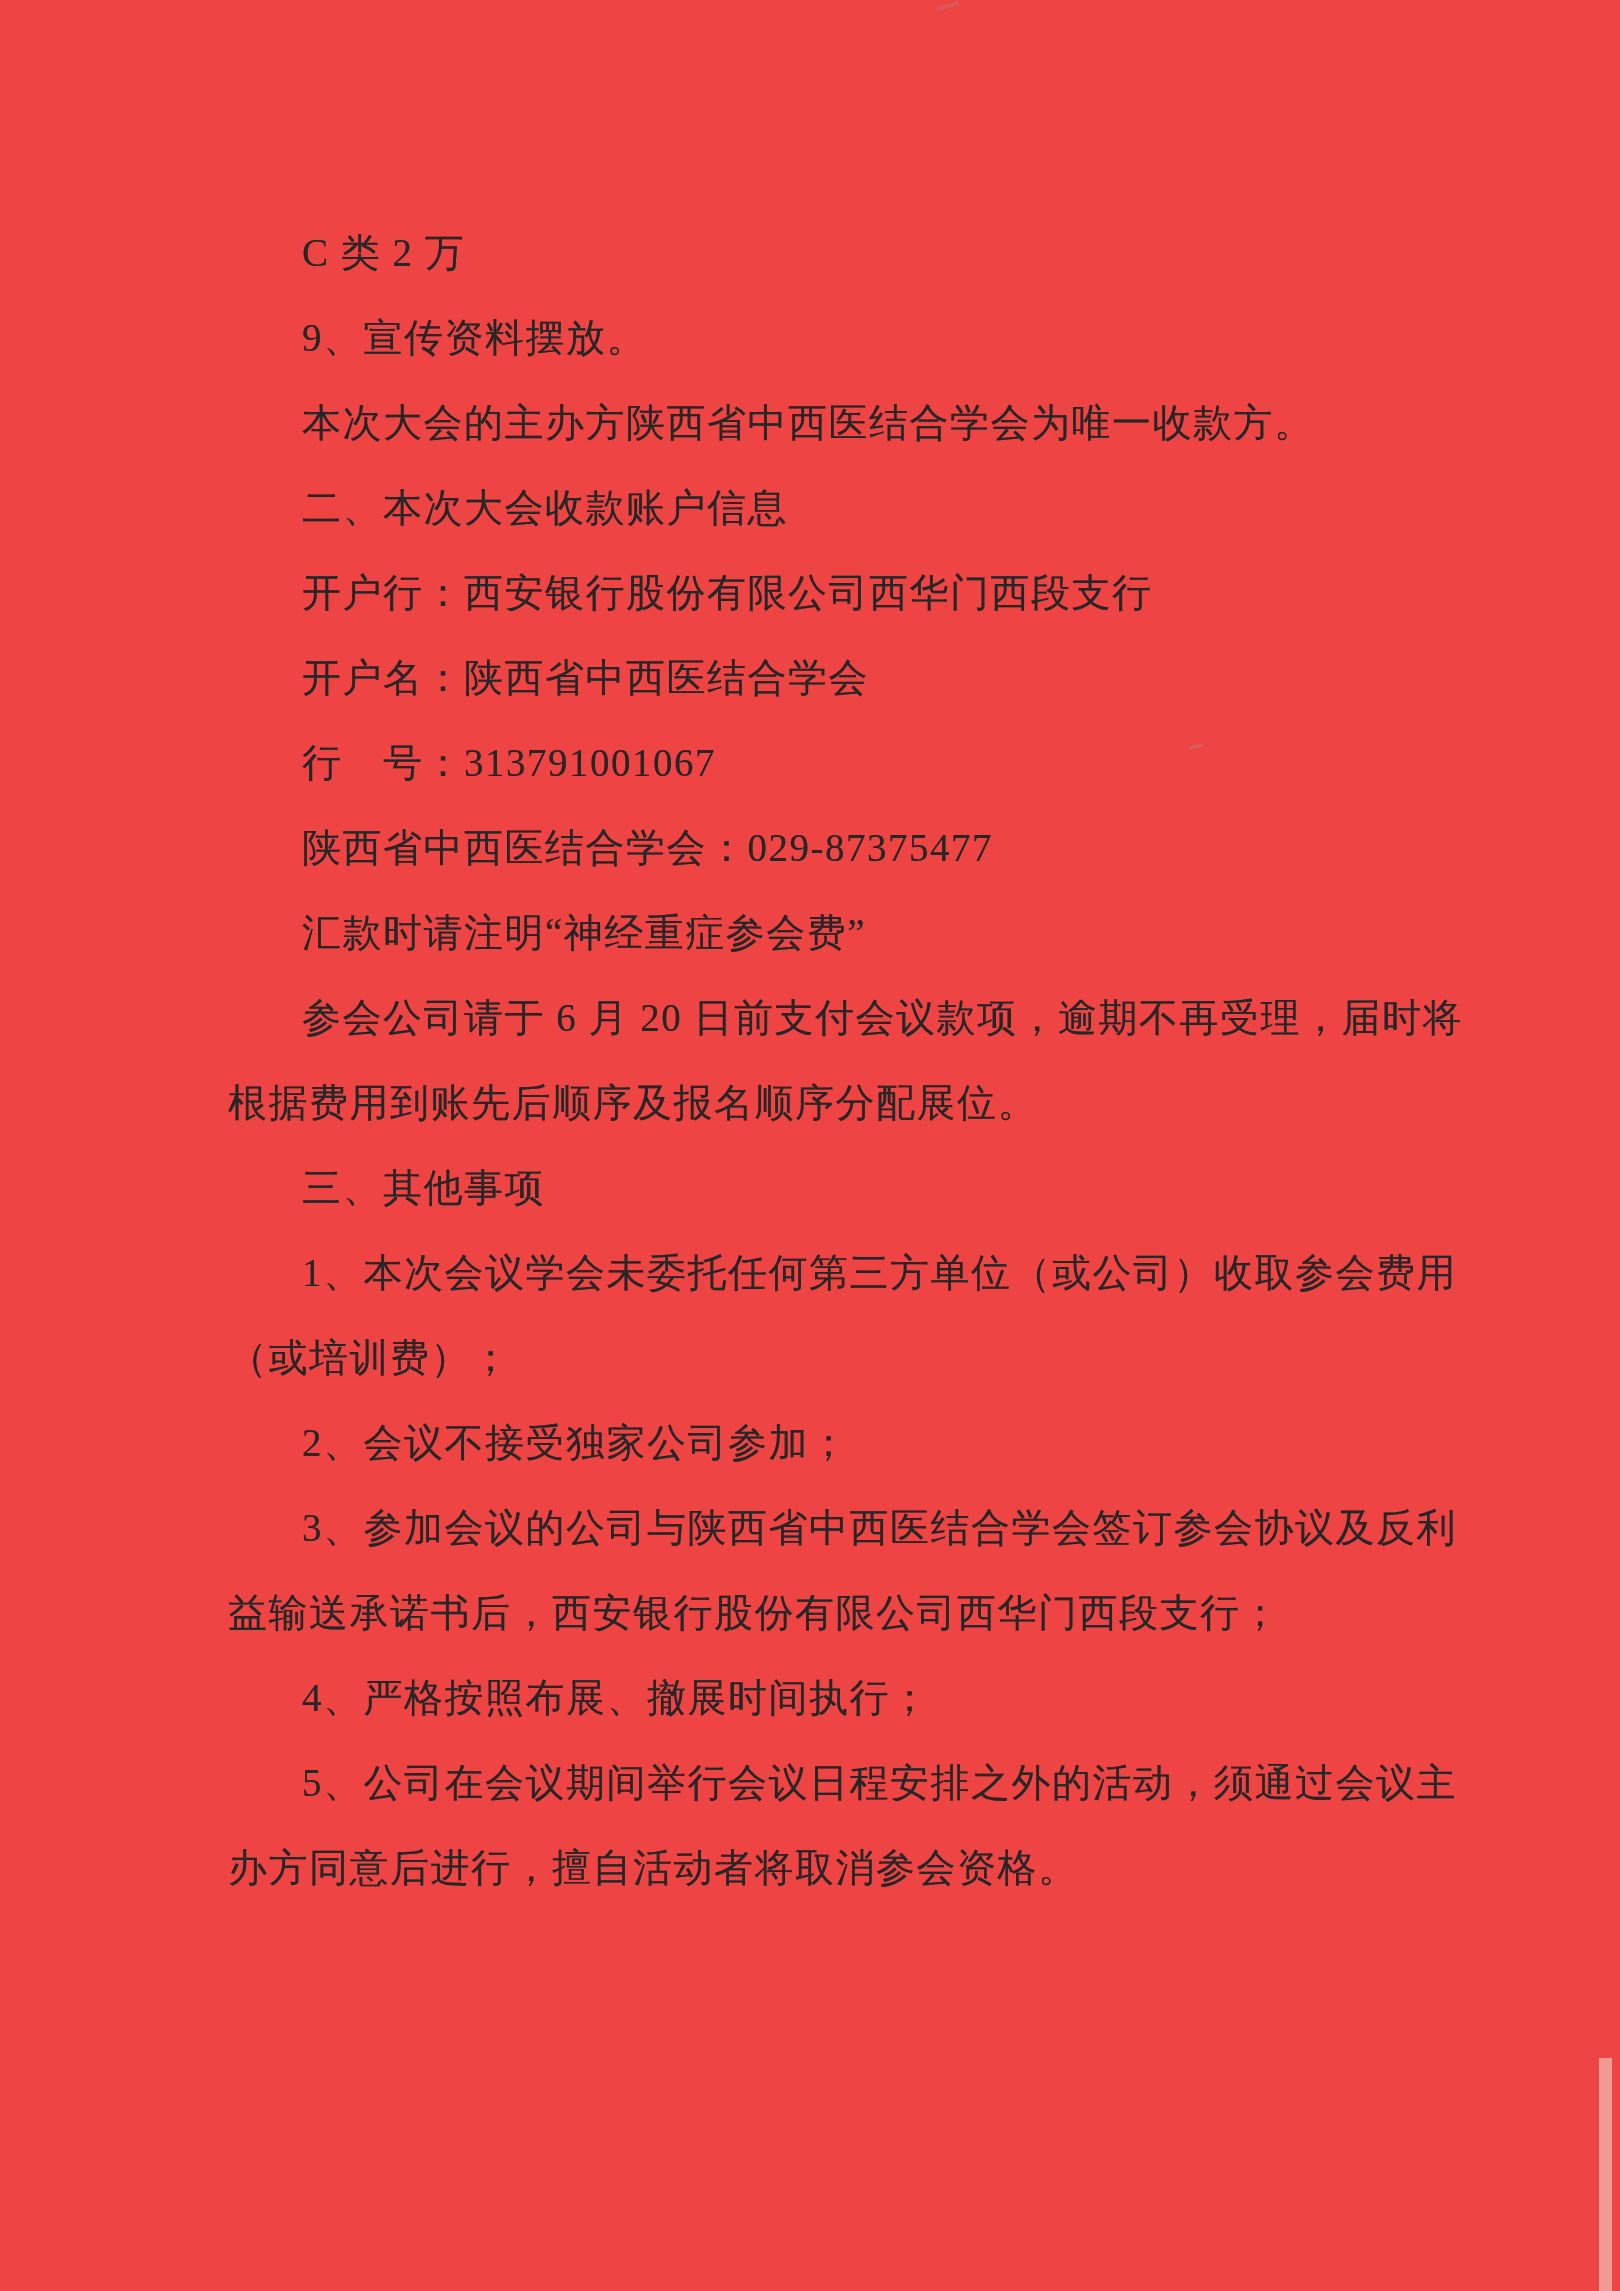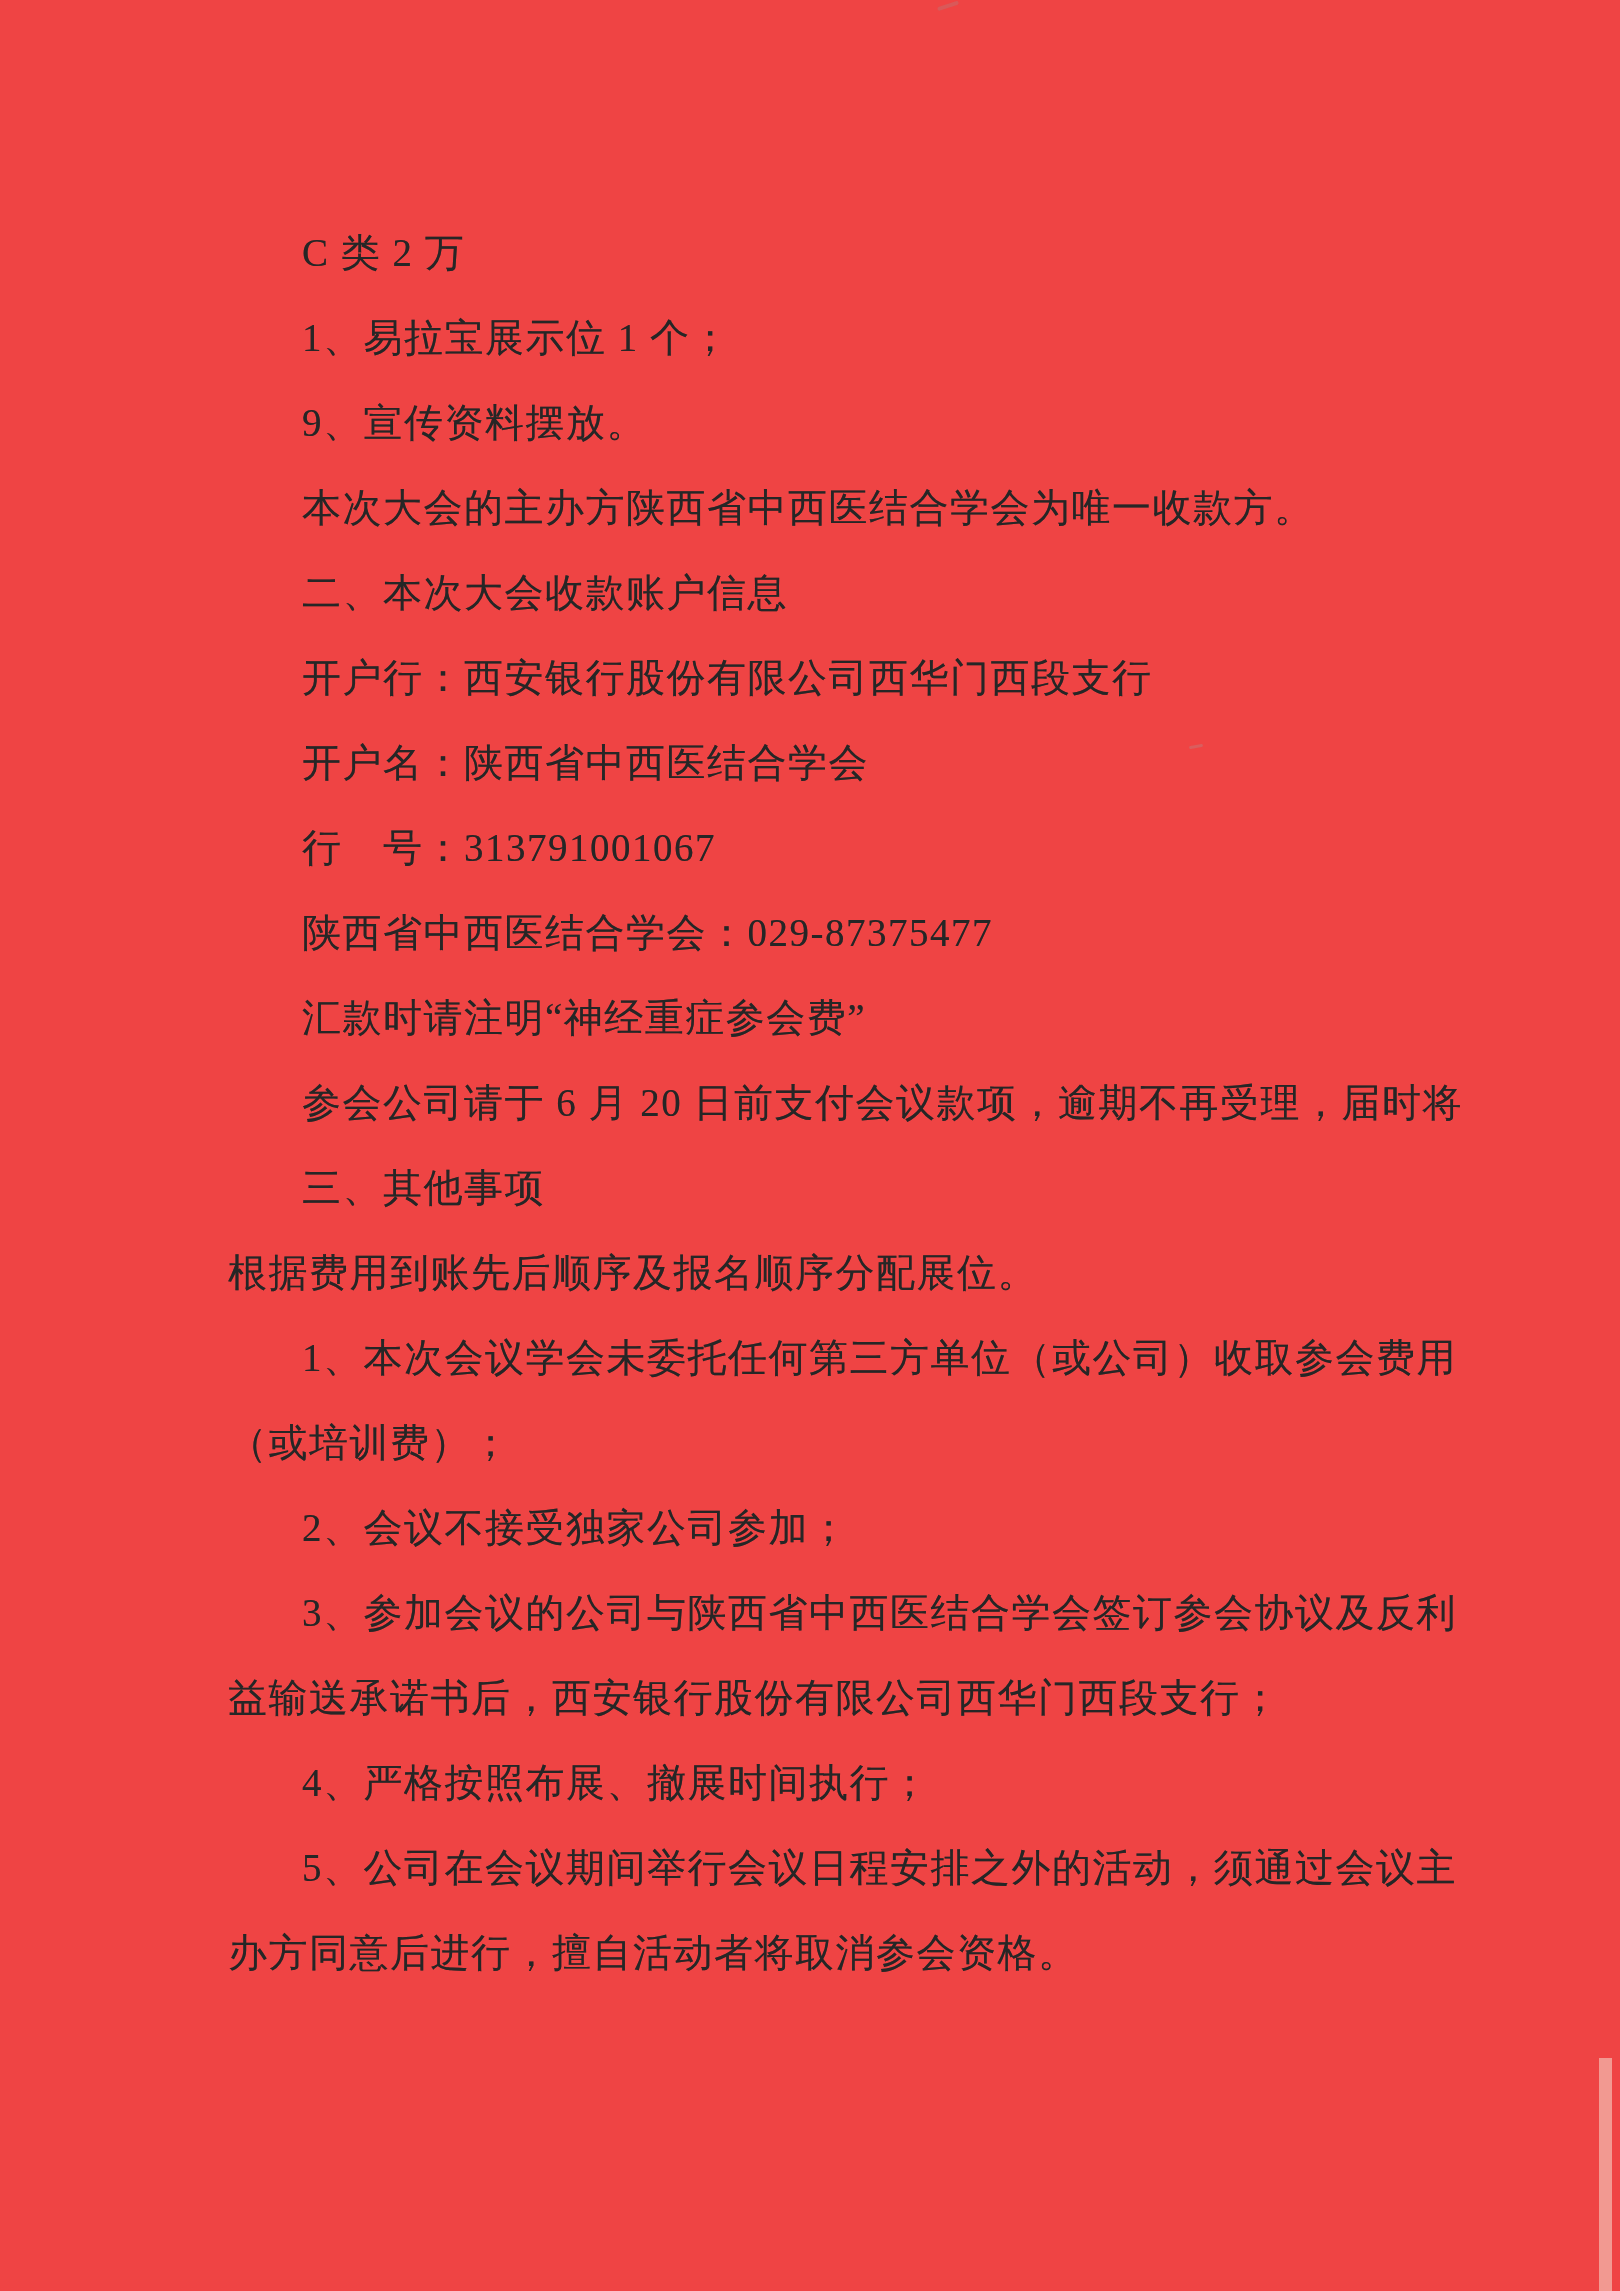--- a/index.html
+++ b/index.html
@@ -71,32 +71,31 @@
 </style>
 </head>
 <body>
 
 <div class="page" style="background: #ef4444;">
   <div class="artifact-top"></div>
   <div class="artifact-speck"></div>
   <div class="artifact-edge"></div>
   <div class="doc-body" id="doc-body" style="color: rgb(38, 38, 38);">
       <div class="doc-line indent">C 类 2 万</div>
-      <div class="doc-line indent">1、易拉宝展示位 1 个；</div>
       <div class="doc-line indent">9、宣传资料摆放。</div>
       <div class="doc-line indent">本次大会的主办方陕西省中西医结合学会为唯一收款方。</div>
       <div class="doc-line indent">二、本次大会收款账户信息</div>
       <div class="doc-line indent">开户行：西安银行股份有限公司西华门西段支行</div>
       <div class="doc-line indent">开户名：陕西省中西医结合学会</div>
       <div class="doc-line indent">行　号：313791001067</div>
       <div class="doc-line indent">陕西省中西医结合学会：029-87375477</div>
       <div class="doc-line indent">汇款时请注明“神经重症参会费”</div>
       <div class="doc-line indent">参会公司请于 6 月 20 日前支付会议款项，逾期不再受理，届时将</div>
+      <div class="doc-line">根据费用到账先后顺序及报名顺序分配展位。</div>
       <div class="doc-line indent">三、其他事项</div>
-      <div class="doc-line">根据费用到账先后顺序及报名顺序分配展位。</div>
       <div class="doc-line indent">1、本次会议学会未委托任何第三方单位（或公司）收取参会费用</div>
       <div class="doc-line">（或培训费）；</div>
       <div class="doc-line indent">2、会议不接受独家公司参加；</div>
       <div class="doc-line indent">3、参加会议的公司与陕西省中西医结合学会签订参会协议及反利</div>
       <div class="doc-line">益输送承诺书后，西安银行股份有限公司西华门西段支行；</div>
       <div class="doc-line indent">4、严格按照布展、撤展时间执行；</div>
       <div class="doc-line indent">5、公司在会议期间举行会议日程安排之外的活动，须通过会议主</div>
       <div class="doc-line">办方同意后进行，擅自活动者将取消参会资格。</div>
     </div>
 </div>

